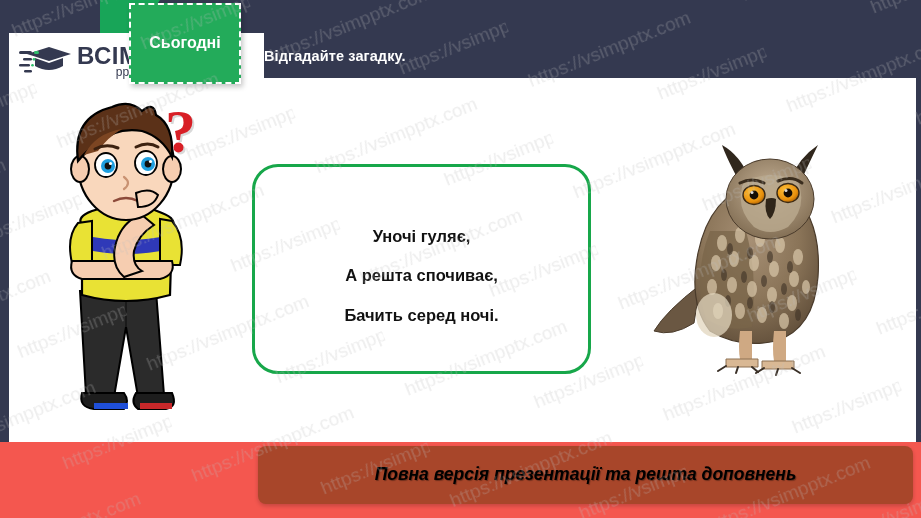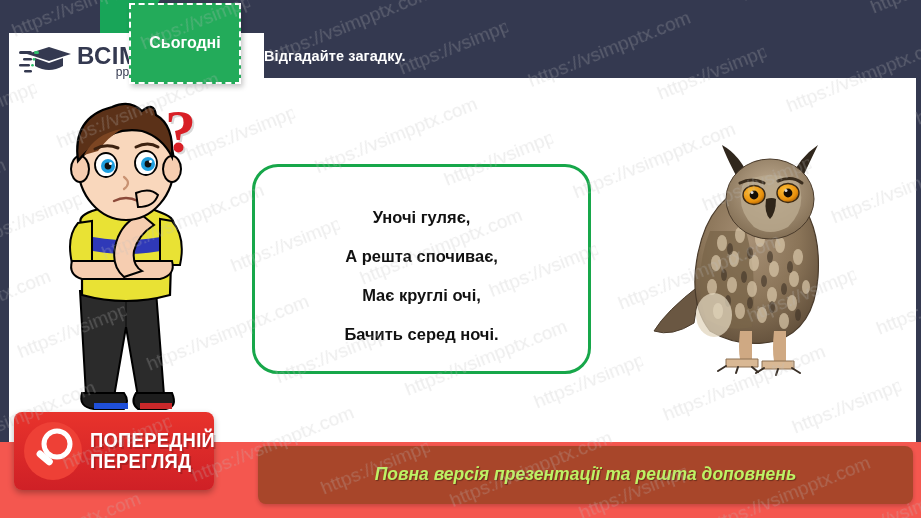--- a/index.html
+++ b/index.html
@@ -210,21 +210,21 @@
     background: #a8462a;
     border-radius: 8px;
     z-index: 11;
     display: flex;
     flex-direction: column;
     align-items: center;
     justify-content: center;
     box-shadow: 0 2px 4px rgba(0,0,0,.2);
   }
   .notice-banner div {
-    color: #bef264;
+    color: #000000;
     font-size: 17.5px;
     font-style: italic;
     font-weight: bold;
     line-height: 1.35;
     text-shadow: 1px 1px 1px rgba(0,0,0,.35);
     white-space: nowrap;
   }
 
   
   .preview-btn {
@@ -360,21 +360,20 @@
 
     <path d="M76 106 Q88 100 100 106" stroke="#8c4a3a" stroke-width="2.4" fill="none" stroke-linecap="round"></path>
 
     <path d="M98 98 Q112 92 120 100 Q116 112 100 112 Z" fill="#f9d7bc" stroke="#000" stroke-width="2"></path>
   </svg>
 
   <div class="riddle-box">
     <div class="riddle-lines">
       <div>Уночі гуляє,</div>
       <div>А решта спочиває,</div>
-      <div>Має круглі очі,</div>
       <div>Бачить серед ночі.</div>
     </div>
   </div>
 
   <div class="owl-wrap">
     <svg viewBox="0 0 230 245" width="230" height="245">
       <defs>
         <radialGradient id="bodyG" cx="45%" cy="35%" r="72%">
           <stop offset="0%" stop-color="#a79075"></stop>
           <stop offset="55%" stop-color="#8a7458"></stop>
@@ -475,32 +474,20 @@
 
   <div class="answer-ghost">СОВА</div>
 
   <div class="bottom-pink-top"></div>
   <div class="bottom-pink"></div>
 
   <div class="notice-banner">
     <div>Повна версія презентації та решта доповнень</div>
   </div>
 
-  <div class="preview-btn">
-    <div class="preview-circle">
-      <svg viewBox="0 0 58 58" width="58" height="58">
-        <circle cx="33" cy="22" r="13" fill="none" stroke="#ffffff" stroke-width="5"></circle>
-        <rect x="11" y="32" width="19" height="7" rx="3.5" fill="#ffffff" transform="rotate(40 20 36)"></rect>
-      </svg>
-    </div>
-    <div class="preview-labels">
-      <div>ПОПЕРЕДНІЙ</div>
-      <div>ПЕРЕГЛЯД</div>
-    </div>
-  </div>
 
   <svg class="watermark" viewBox="0 0 921 518">
     <defs>
       <pattern id="wm" width="230" height="120" patternUnits="userSpaceOnUse" patternTransform="rotate(-22)">
         <text x="0" y="40" font-family="Liberation Sans, sans-serif" font-size="19" fill="#bdbdbd" opacity="0.55" id="wmtext1">https://vsimpptx.com</text>
         <text x="115" y="100" font-family="Liberation Sans, sans-serif" font-size="19" fill="#bdbdbd" opacity="0.55" id="wmtext2">https://vsimpptx.com</text>
       </pattern>
     </defs>
     <rect width="921" height="518" fill="url(#wm)"></rect>
   </svg>

